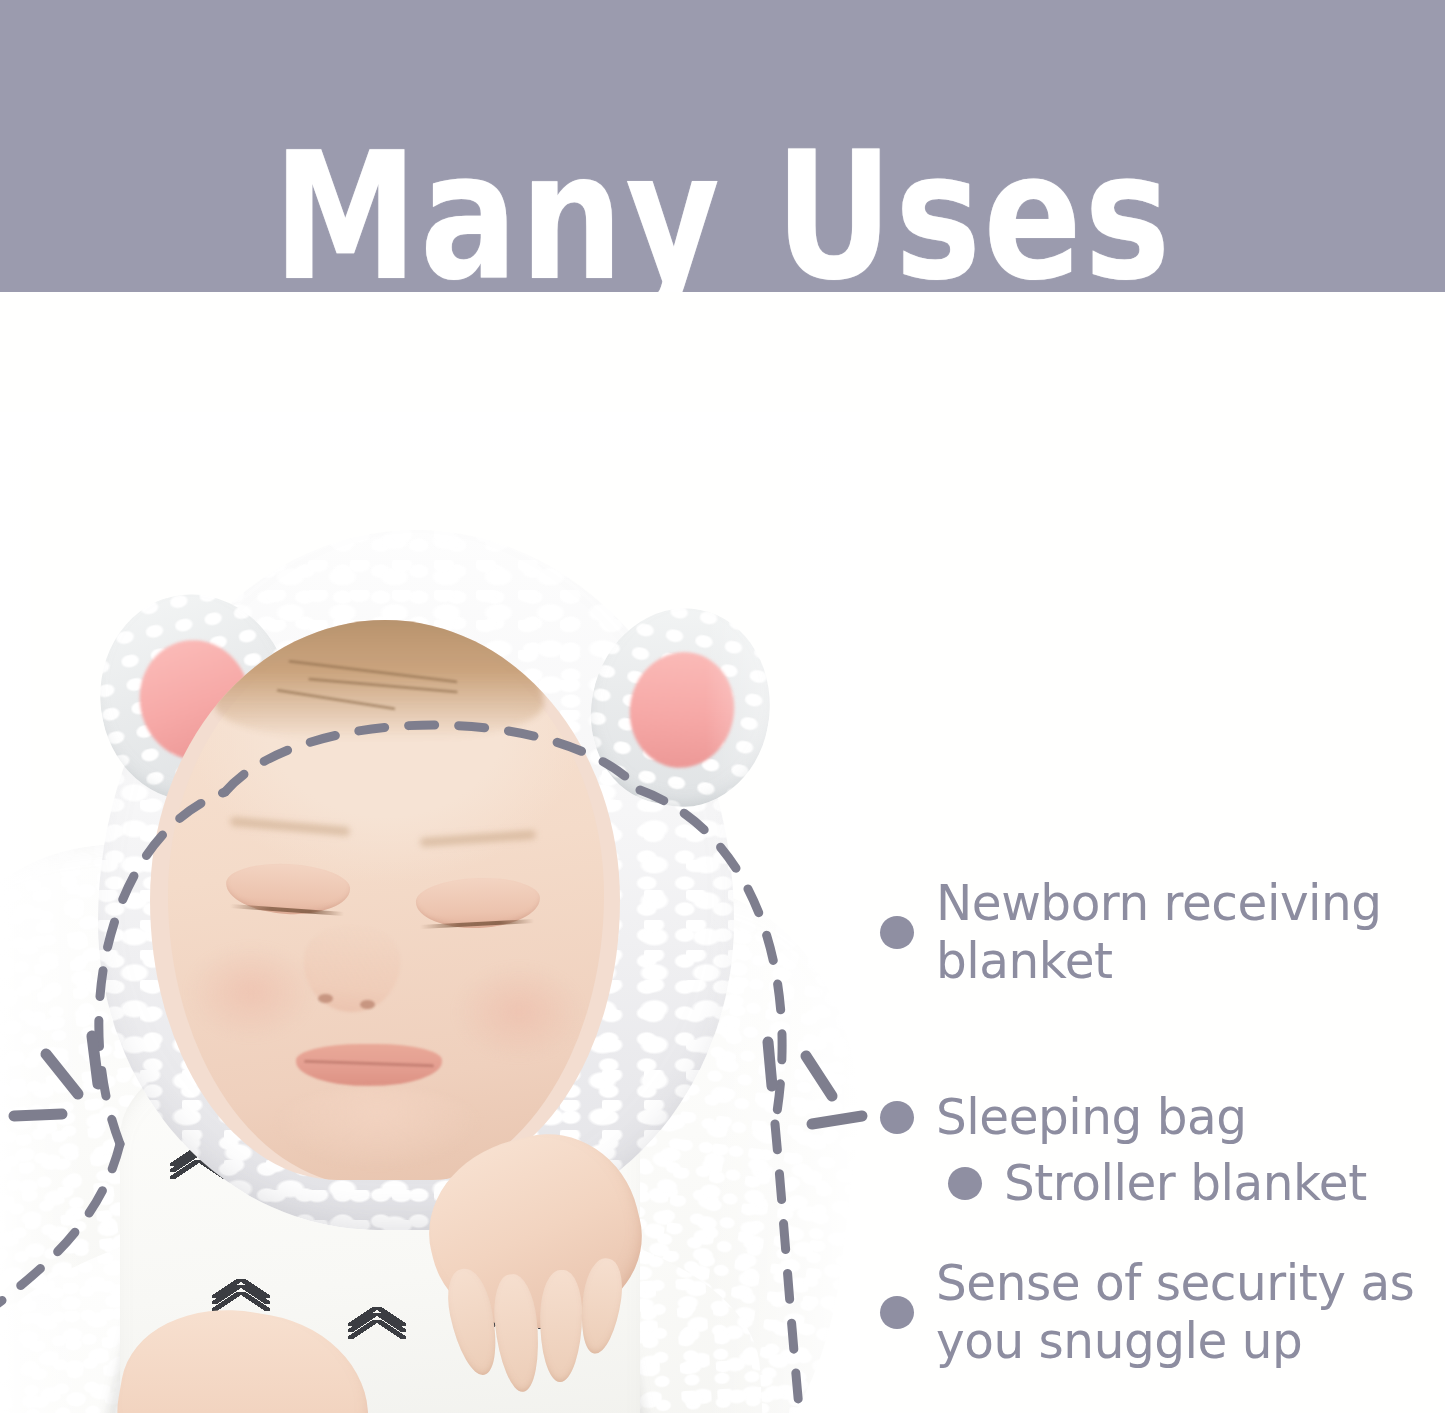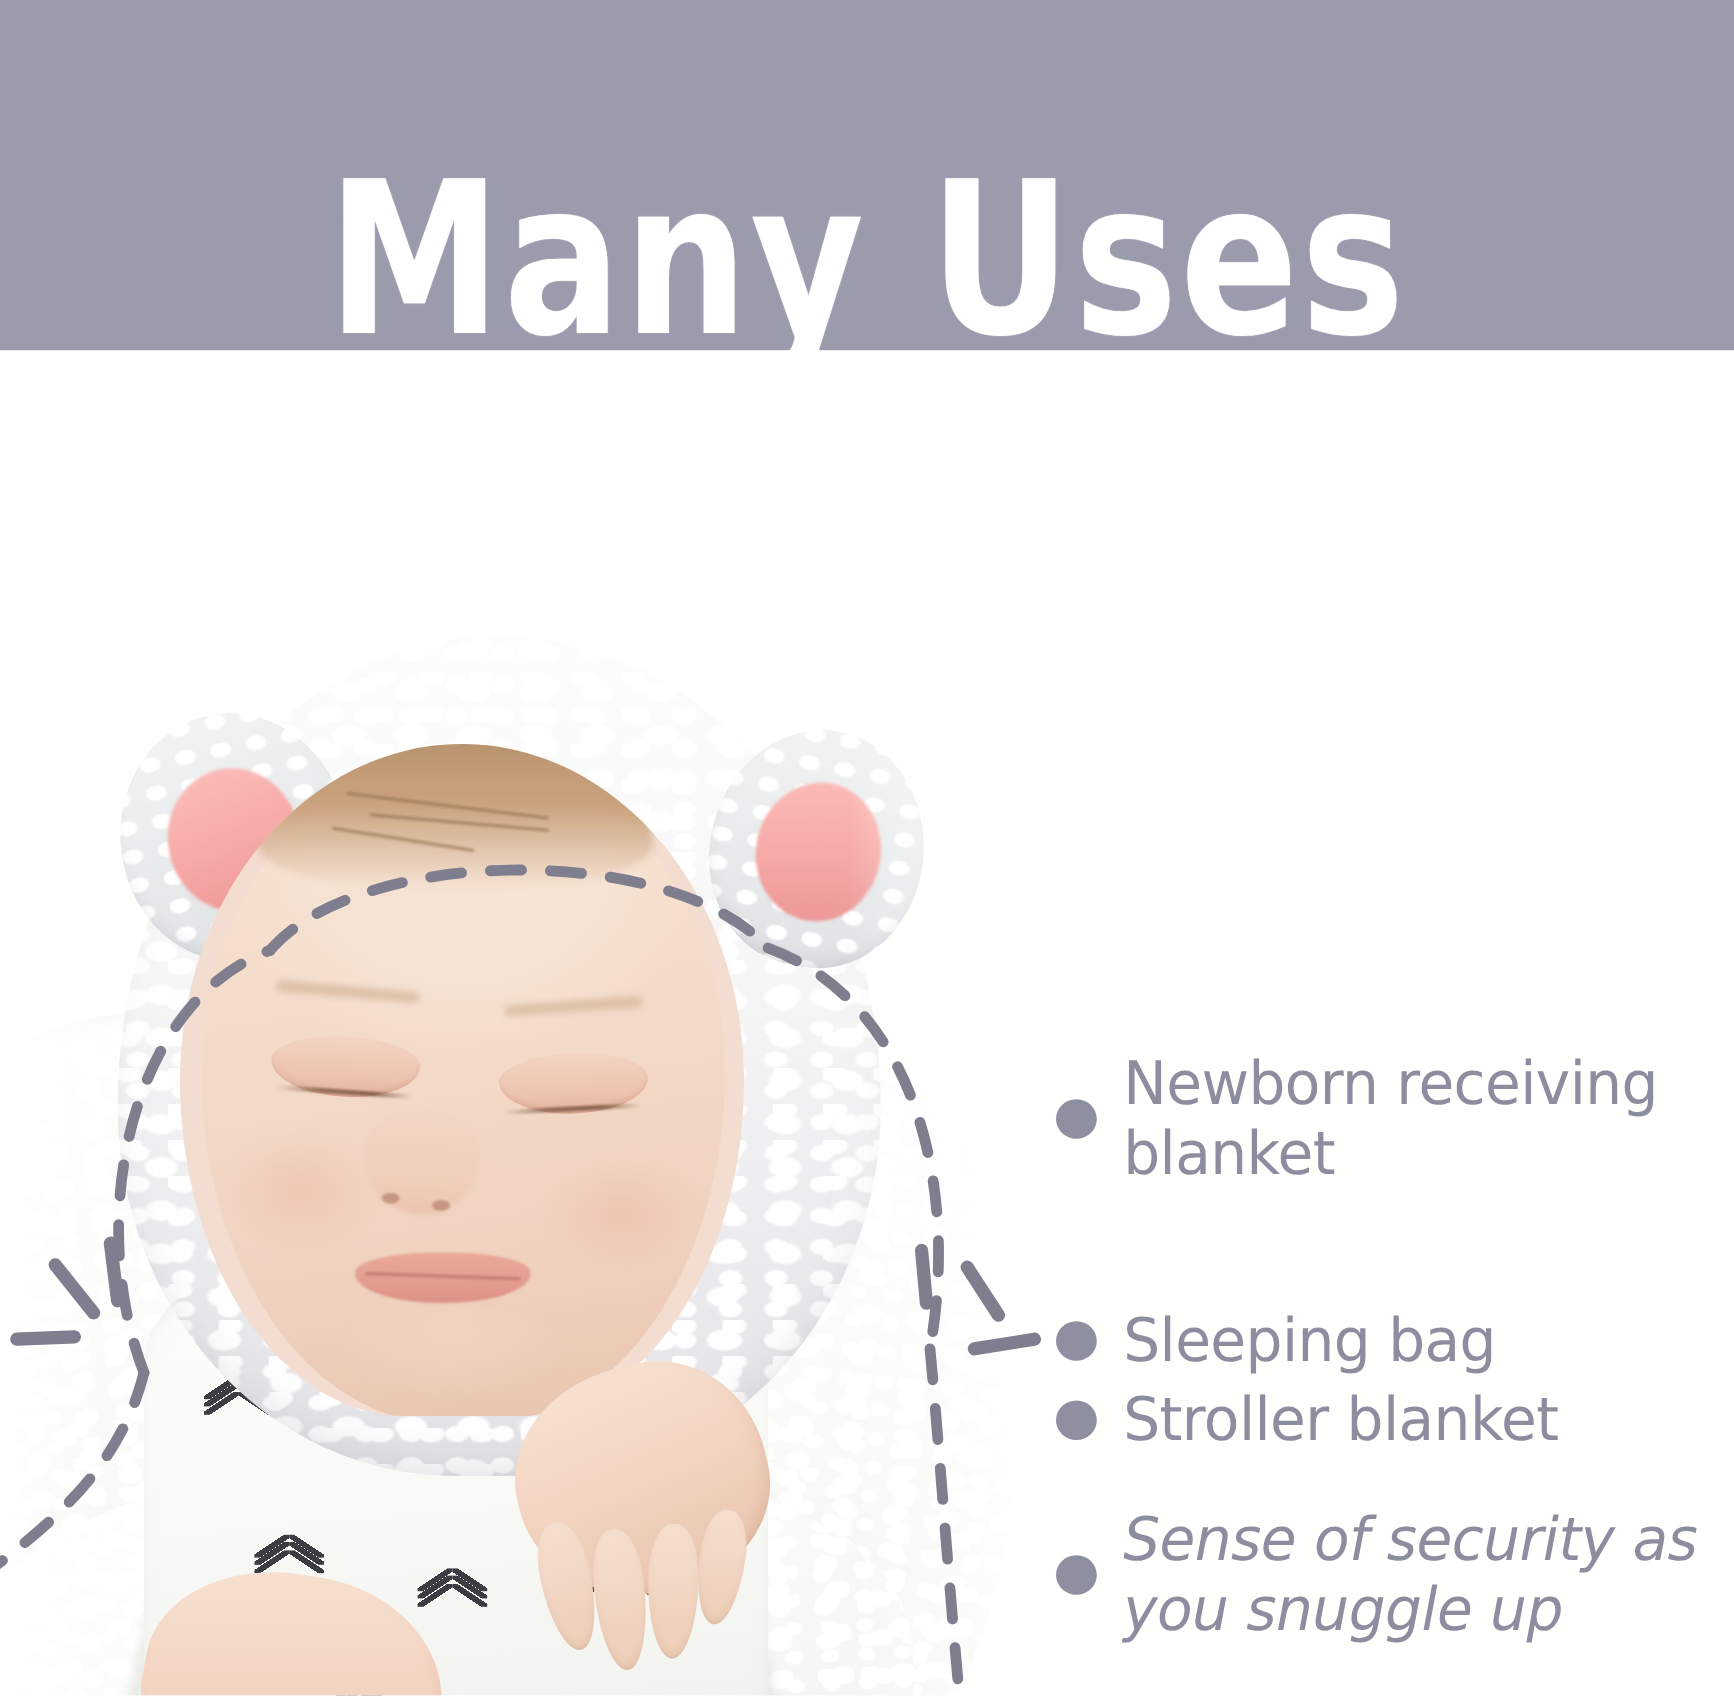--- a/index.html
+++ b/index.html
@@ -308,22 +308,22 @@
     font-family:"DejaVu Sans", sans-serif;
     font-size:50px;
     font-weight:normal;
     line-height:1.16;
     letter-spacing:-0.5px;
     transform:scaleX(0.97);
     transform-origin:left center;
   }
   #use-0{ top:290px; }
   #use-1{ top:460px;margin-top:44px; }
-  #use-2{ top:570px; }
-  #use-3{ top:670px;font-style:italic; }
+  #use-2{ top:570px;justify-content:center; }
+  #use-3{ top:670px; }
 </style>
 </head>
 <body>
 
 <div id="header-band">
   <div id="page-title">Many Uses</div>
 </div>
 
 <div id="content">
 

